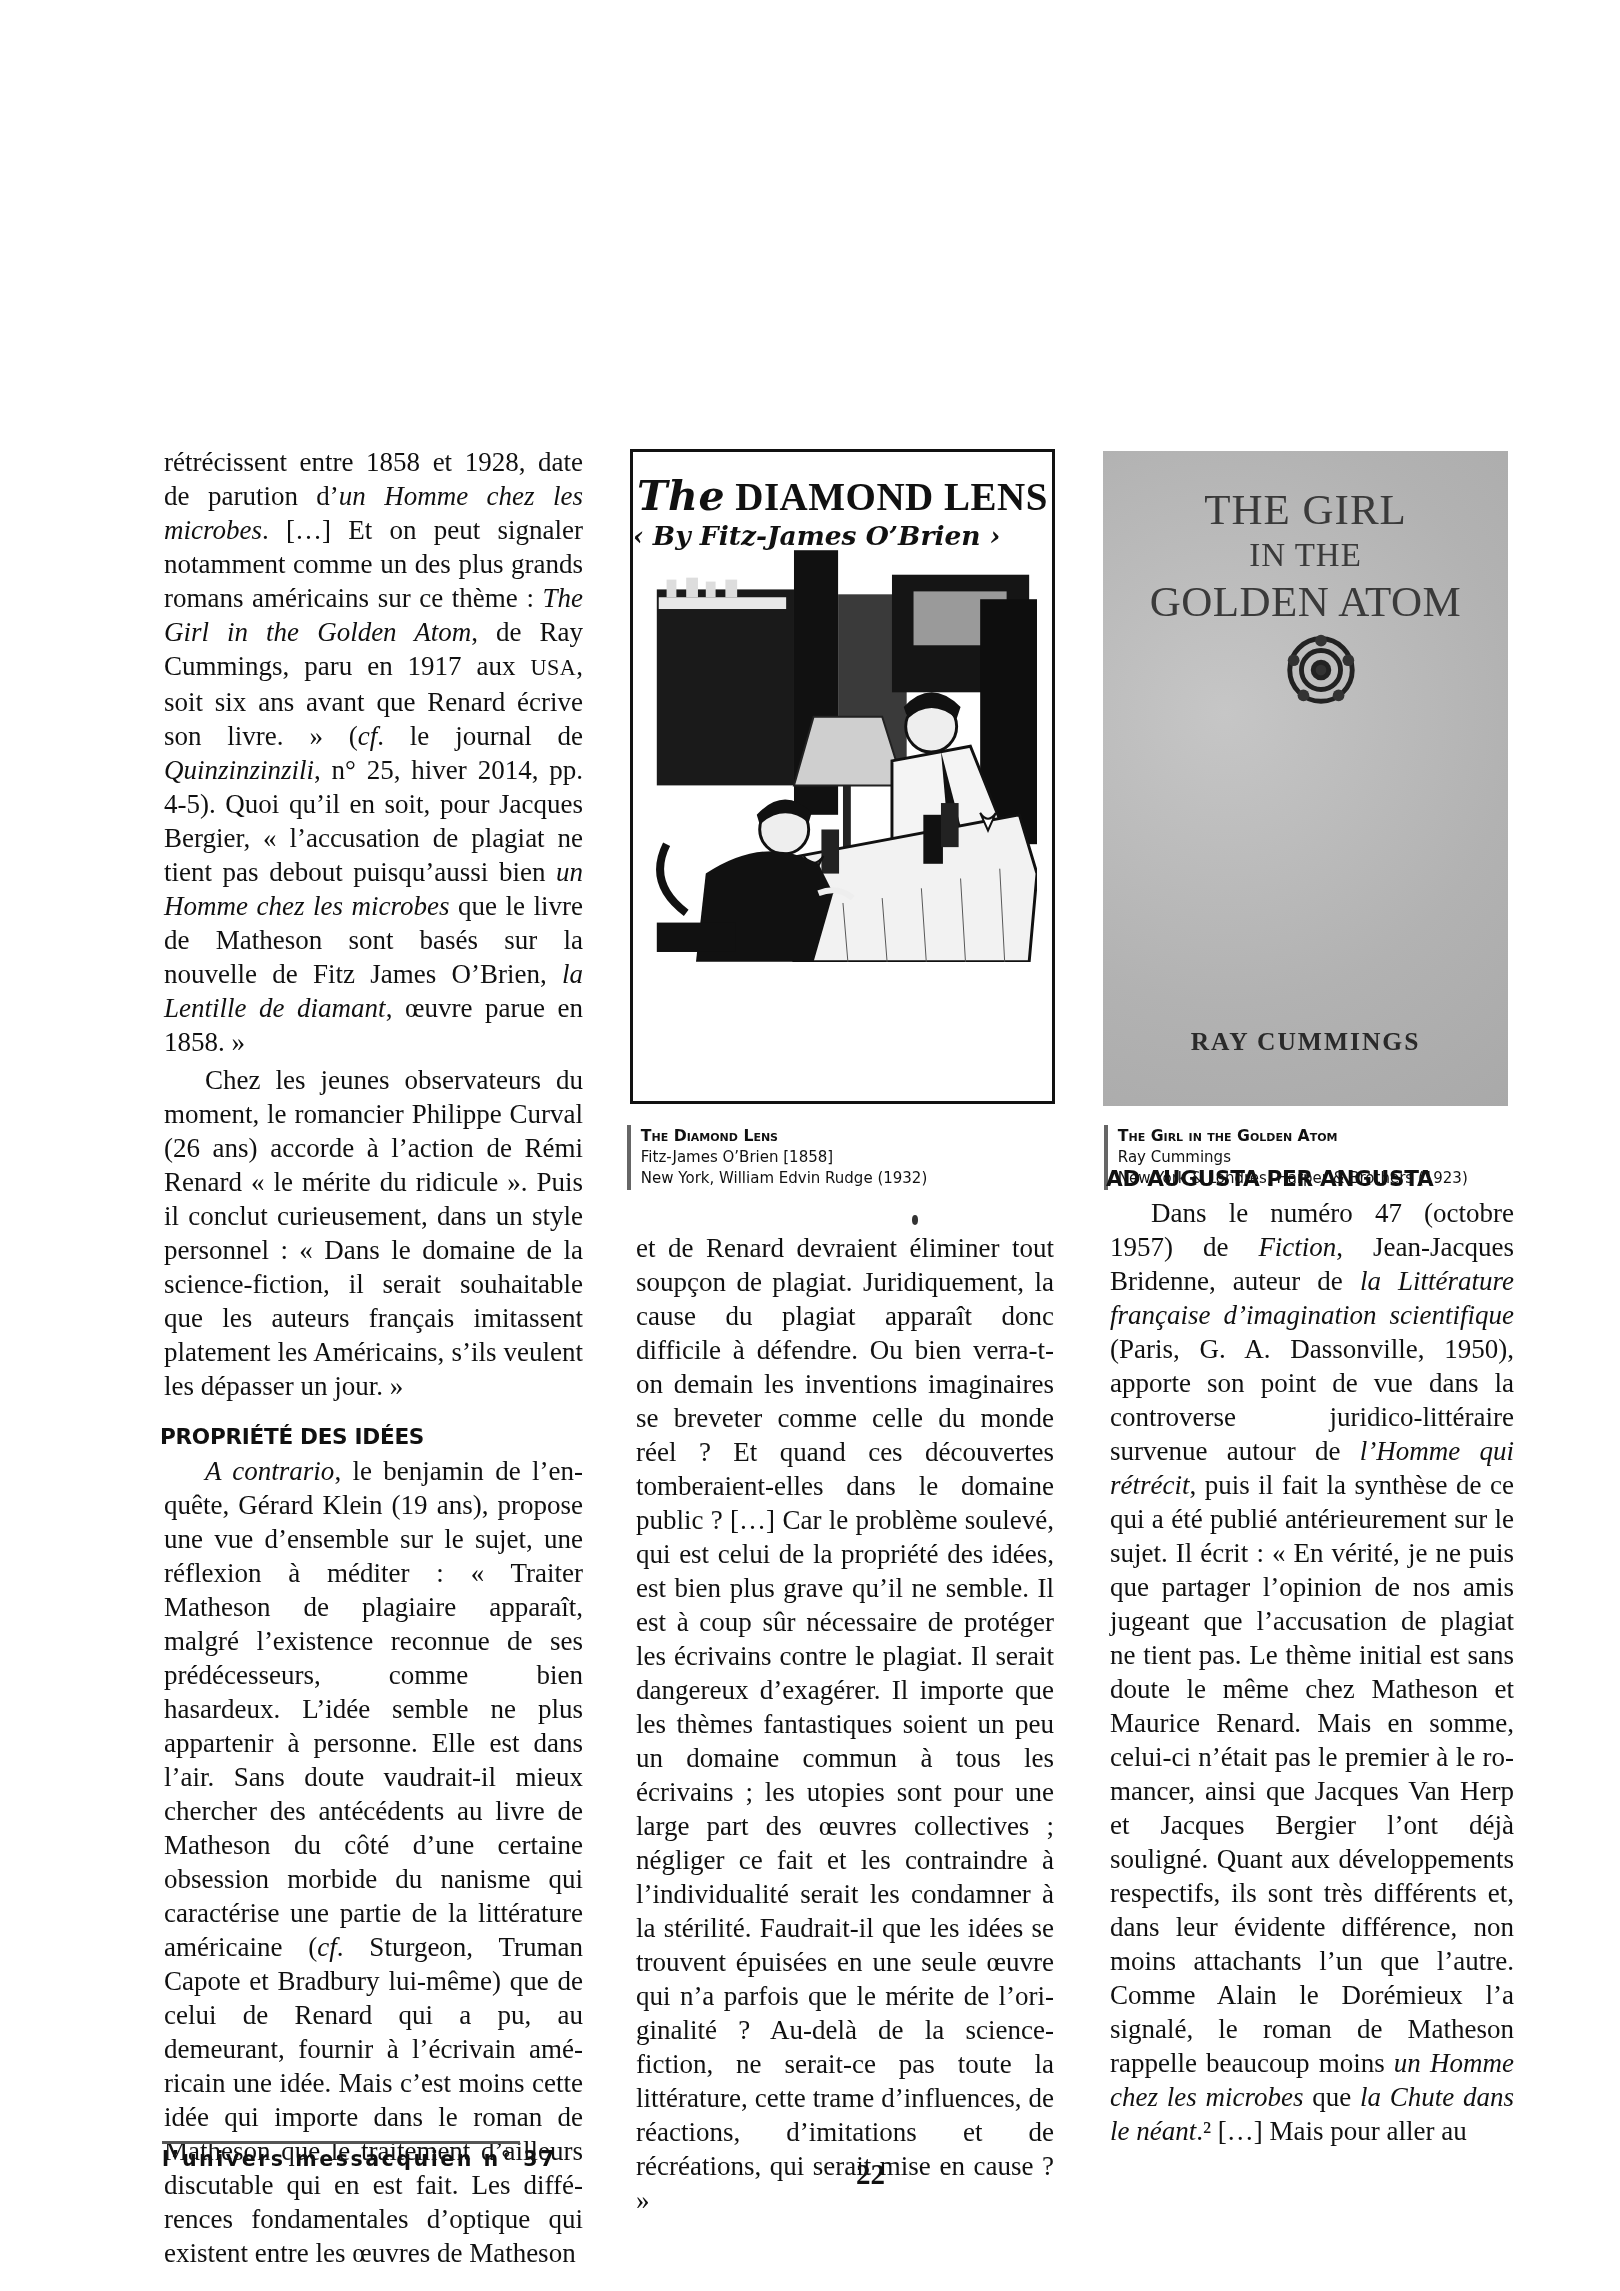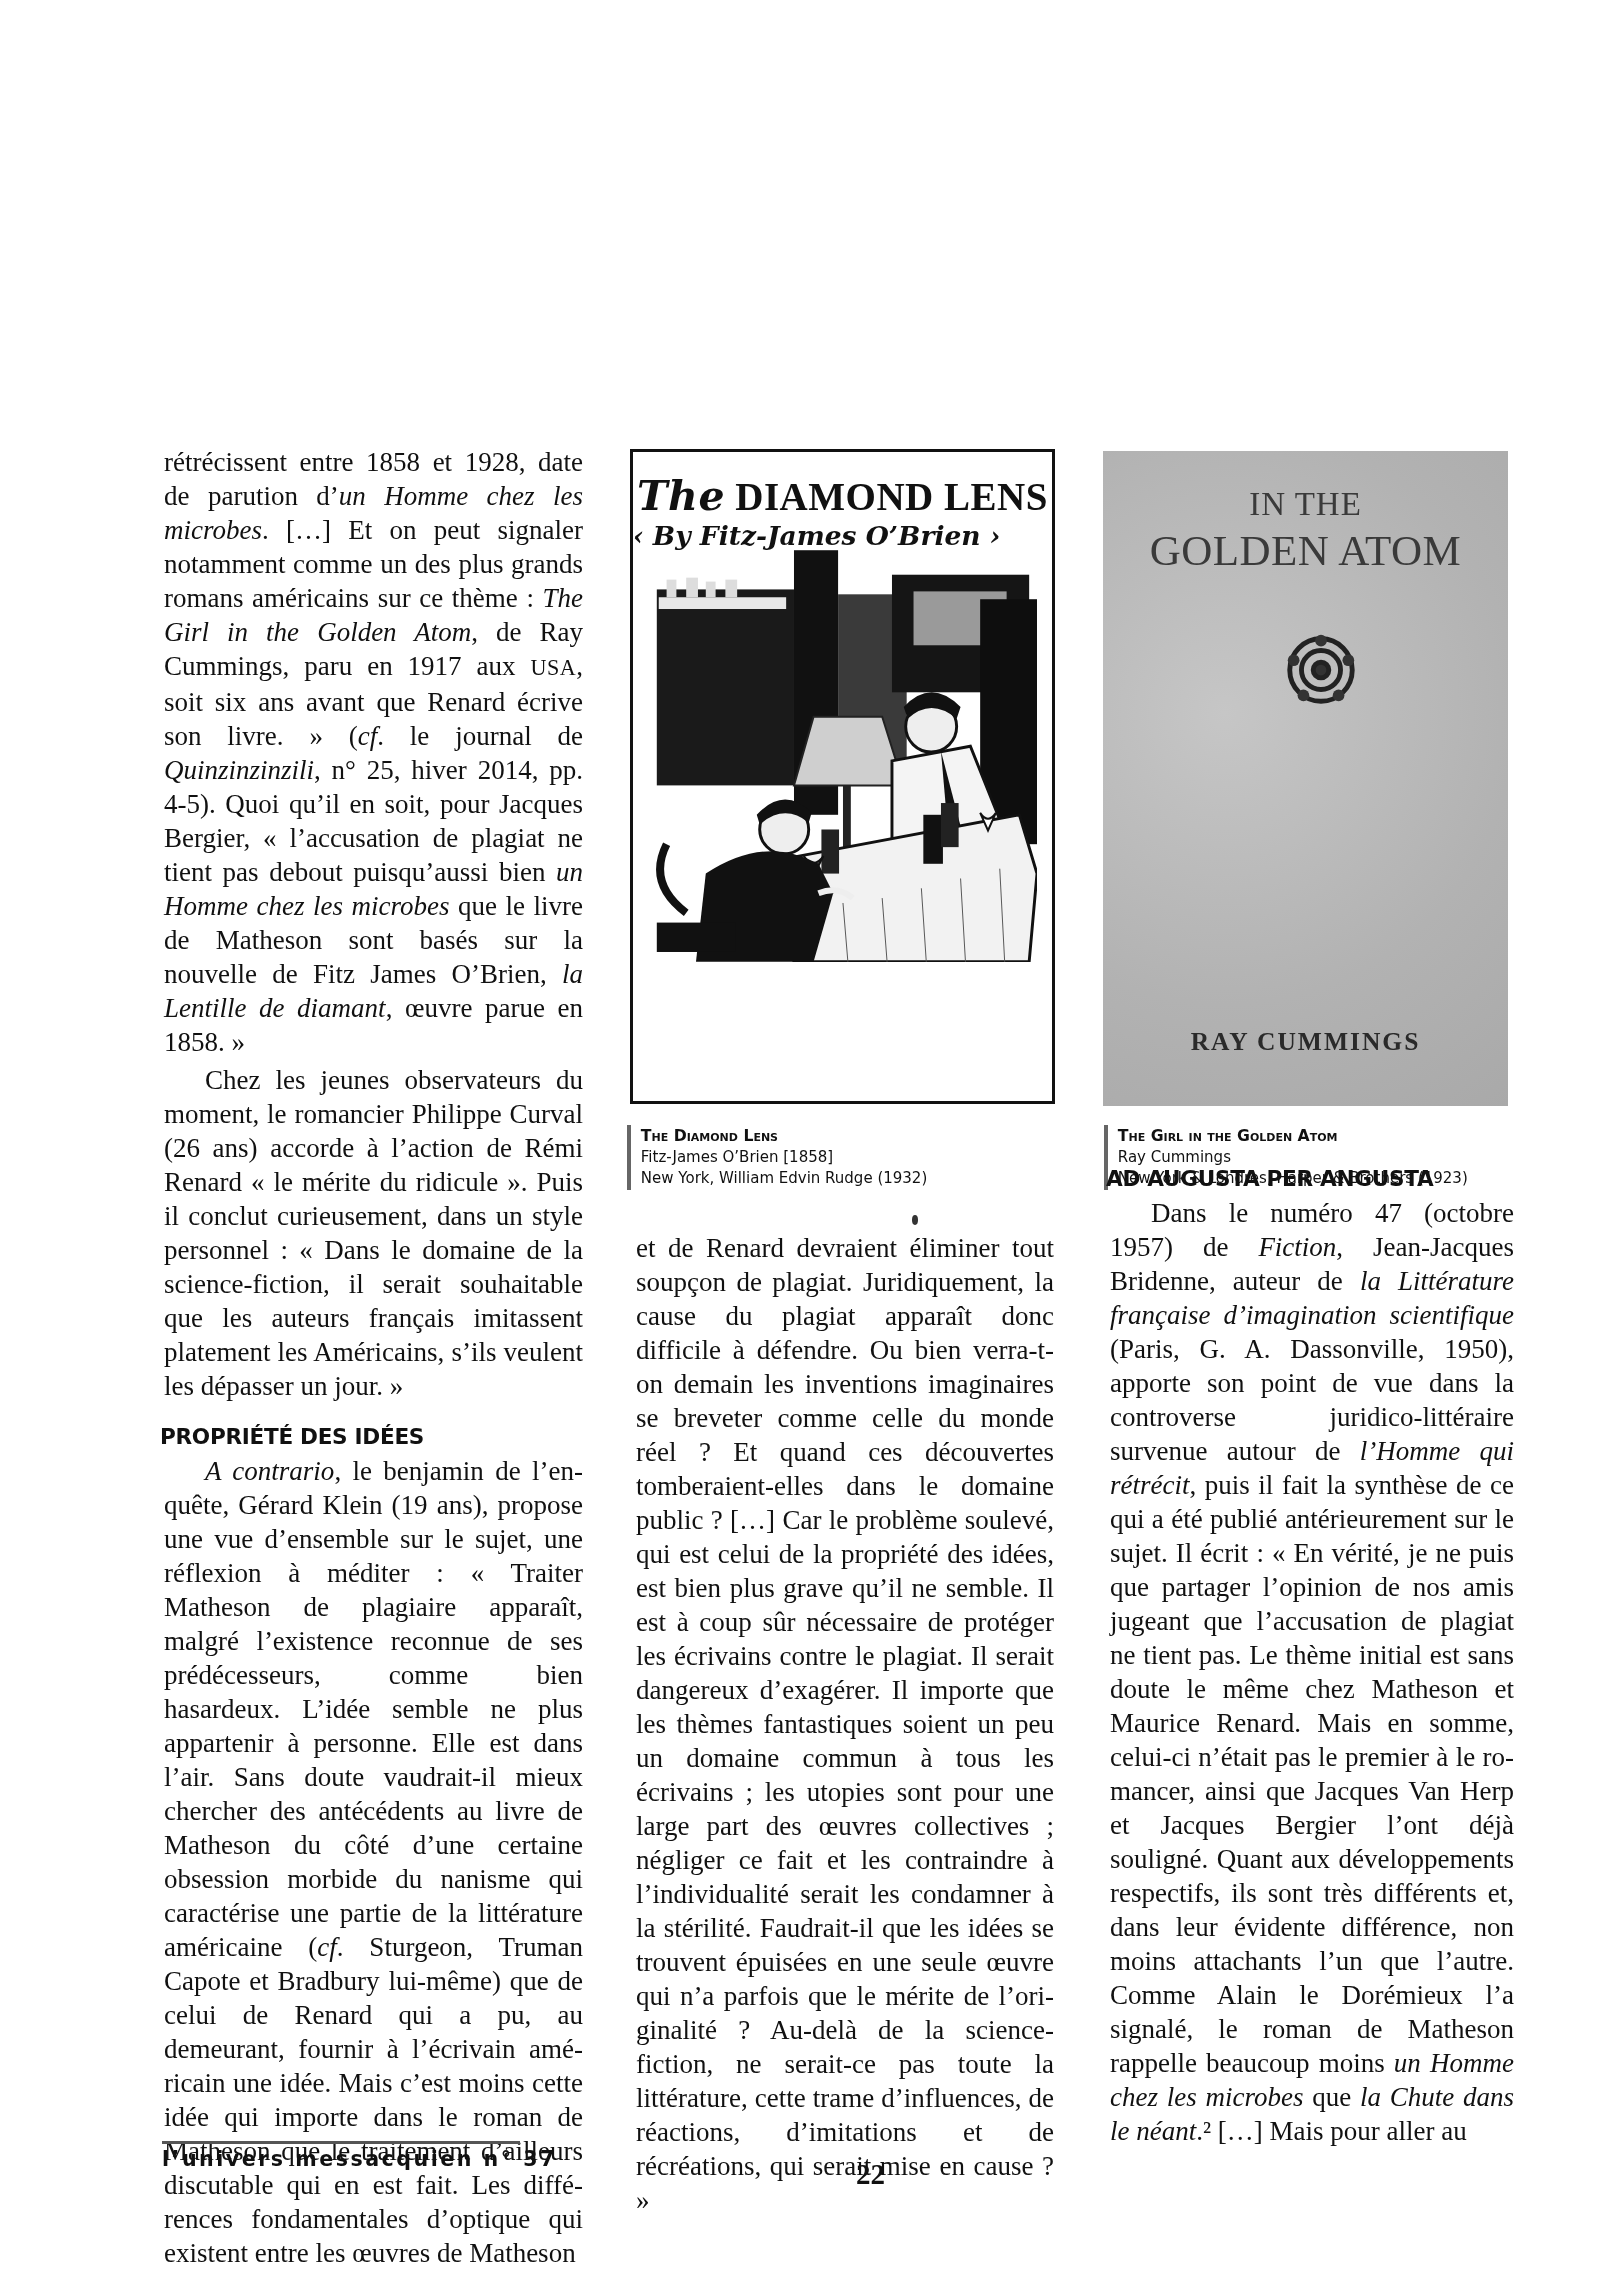--- a/index.html
+++ b/index.html
@@ -119,20 +119,21 @@
     <path d="M60 330 Q120 290 175 320 L190 350 L170 420 L50 420 Z" fill="#111"></path>
     <path d="M175 350 q20 -8 35 5" stroke="#eee" stroke-width="6" fill="none"></path>
 
     <path d="M20 300 q-20 40 20 70" stroke="#111" stroke-width="8" fill="none"></path>
     <rect x="10" y="380" width="80" height="30" fill="#111"></rect>
   </svg>
 </div>
 
 <div class="figure-girl">
   <div class="girl-title">
+    <div class="l1">THE GIRL</div>
     <div class="l2">IN THE</div>
     <div class="l3">GOLDEN ATOM</div>
   </div>
   <svg class="rose" viewBox="0 0 100 85">
     <g fill="none" stroke="#222" stroke-width="5">
       <circle cx="50" cy="42" r="32"></circle>
       <circle cx="50" cy="42" r="20"></circle>
       <circle cx="50" cy="42" r="8" fill="#333"></circle>
     </g>
     <g fill="#333">

